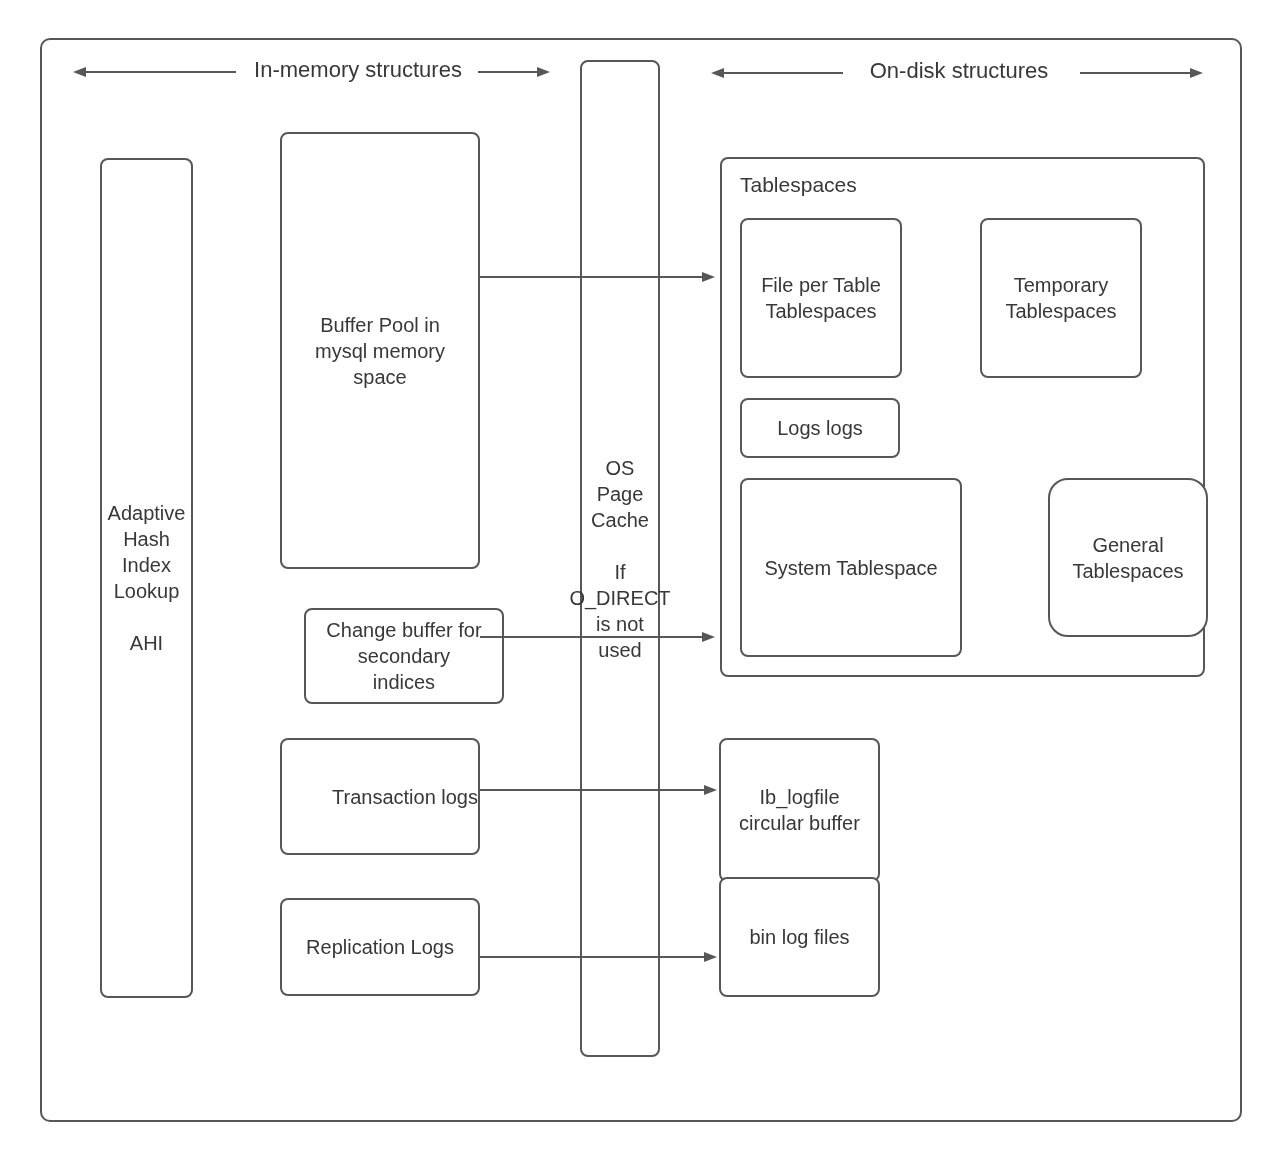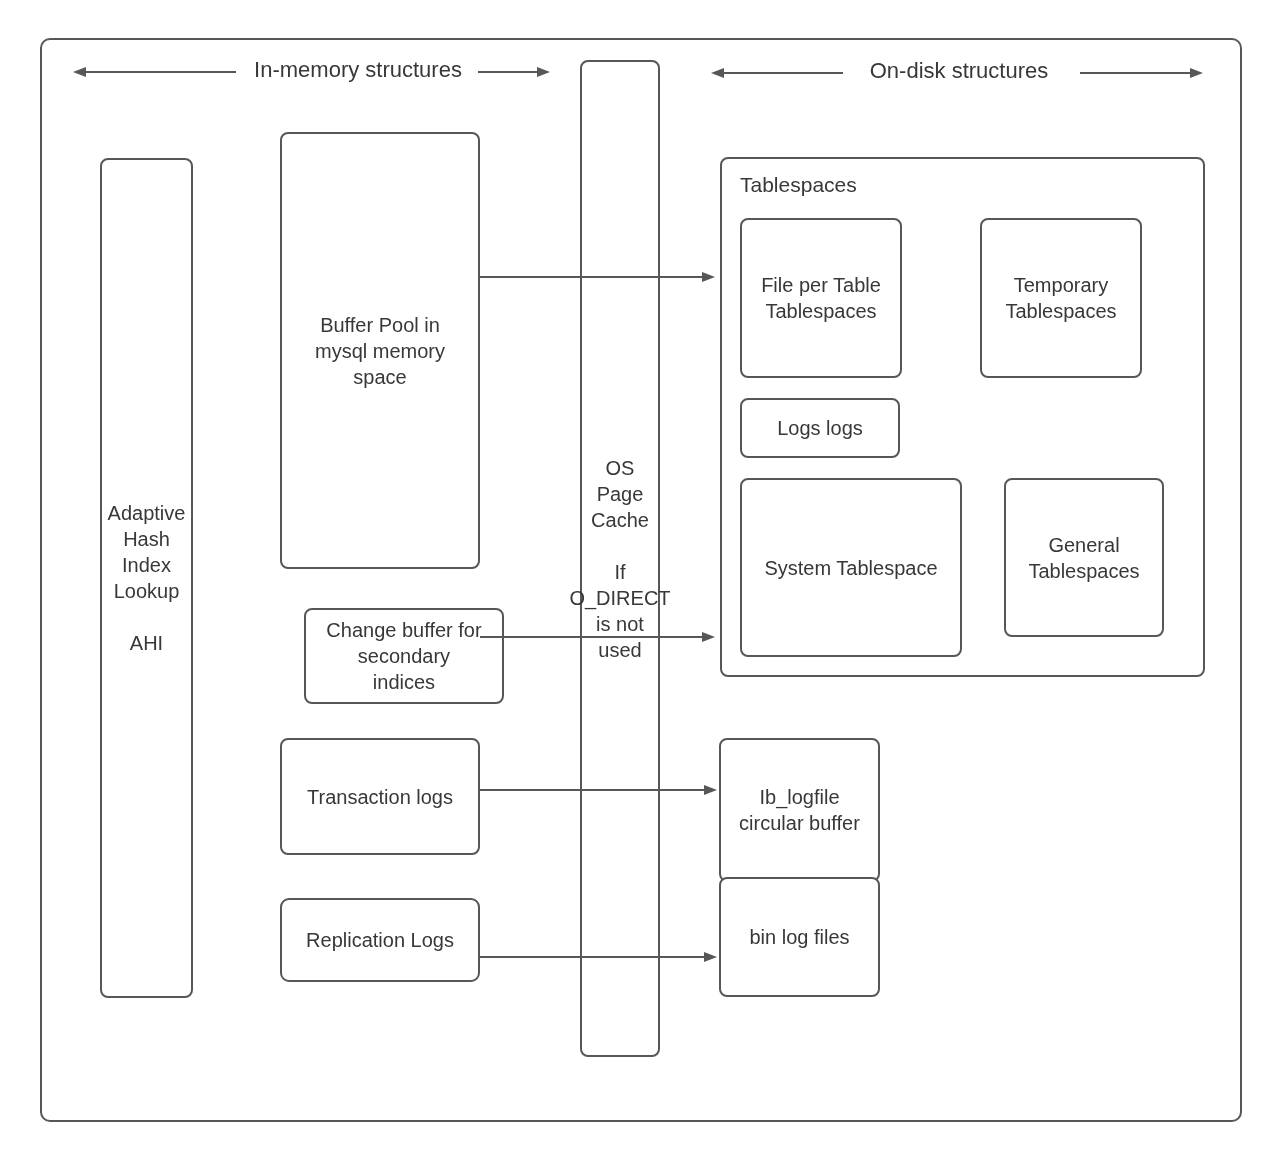--- a/index.html
+++ b/index.html
@@ -92,25 +92,25 @@
   </div>
 
   <div class="node" style="left:280px; top:118px; width:200px; height:437px;margin-top:14px;">
     <div class="node-text">Buffer Pool in<br>mysql memory<br>space</div>
   </div>
 
   <div class="node" style="left:280px; top:608px; width:200px; height:96px;margin-left:24px;">
     <div class="node-text">Change buffer for<br>secondary<br>indices</div>
   </div>
 
-  <div class="node" style="left:280px; top:738px; width:200px; height:117px;">
+  <div class="node" style="left:280px; top:738px; width:200px; height:117px;justify-content:flex-end;">
     <div class="node-text">Transaction logs</div>
   </div>
 
-  <div class="node" style="left:280px; top:898px; width:200px; height:84px;border-radius:9px;">
+  <div class="node" style="left:280px; top:898px; width:200px; height:98px;">
     <div class="node-text">Replication Logs</div>
   </div>
 
   <div class="node" style="left:580px; top:60px; width:80px; height:997px;">
     <div class="node-text">OS<br>Page<br>Cache<br>&nbsp;<br>If<br>O_DIRECT<br>is not<br>used</div>
   </div>
 
   <div class="container-box" style="left:720px; top:157px; width:485px; height:520px;"></div>
   <div class="container-title" style="left:740px; top:172px;">Tablespaces</div>
 
@@ -123,21 +123,21 @@
   </div>
 
   <div class="node" style="left:740px; top:398px; width:160px; height:60px;">
     <div class="node-text">Logs logs</div>
   </div>
 
   <div class="node" style="left:740px; top:478px; width:222px; height:179px;">
     <div class="node-text">System Tablespace</div>
   </div>
 
-  <div class="node" style="left:1004px; top:478px; width:160px; height:159px;">
+  <div class="node" style="left:1048px; top:478px; width:160px; height:159px;border-radius:20px;">
     <div class="node-text">General<br>Tablespaces</div>
   </div>
 
   <div class="node" style="left:719px; top:738px; width:161px; height:144px;">
     <div class="node-text">Ib_logfile<br>circular buffer</div>
   </div>
 
   <div class="node" style="left:719px; top:877px; width:161px; height:120px;">
     <div class="node-text">bin log files</div>
   </div>

